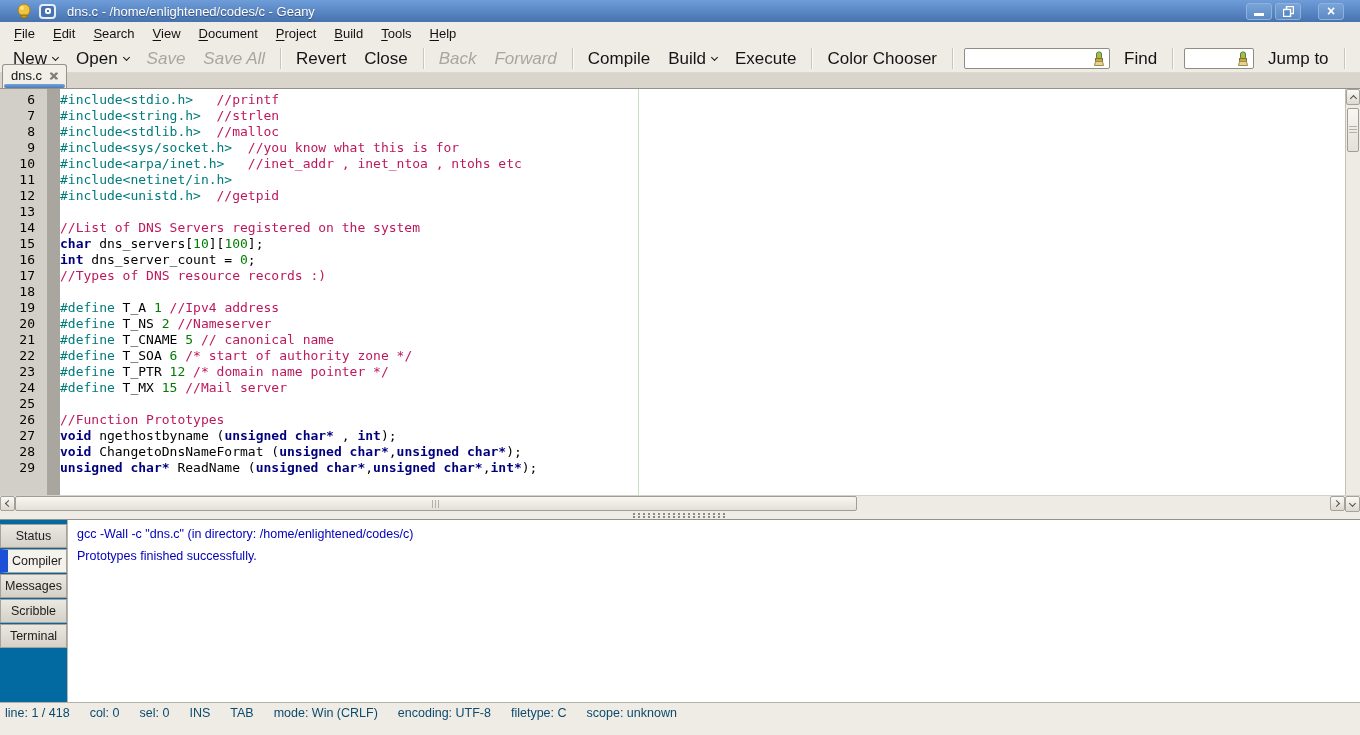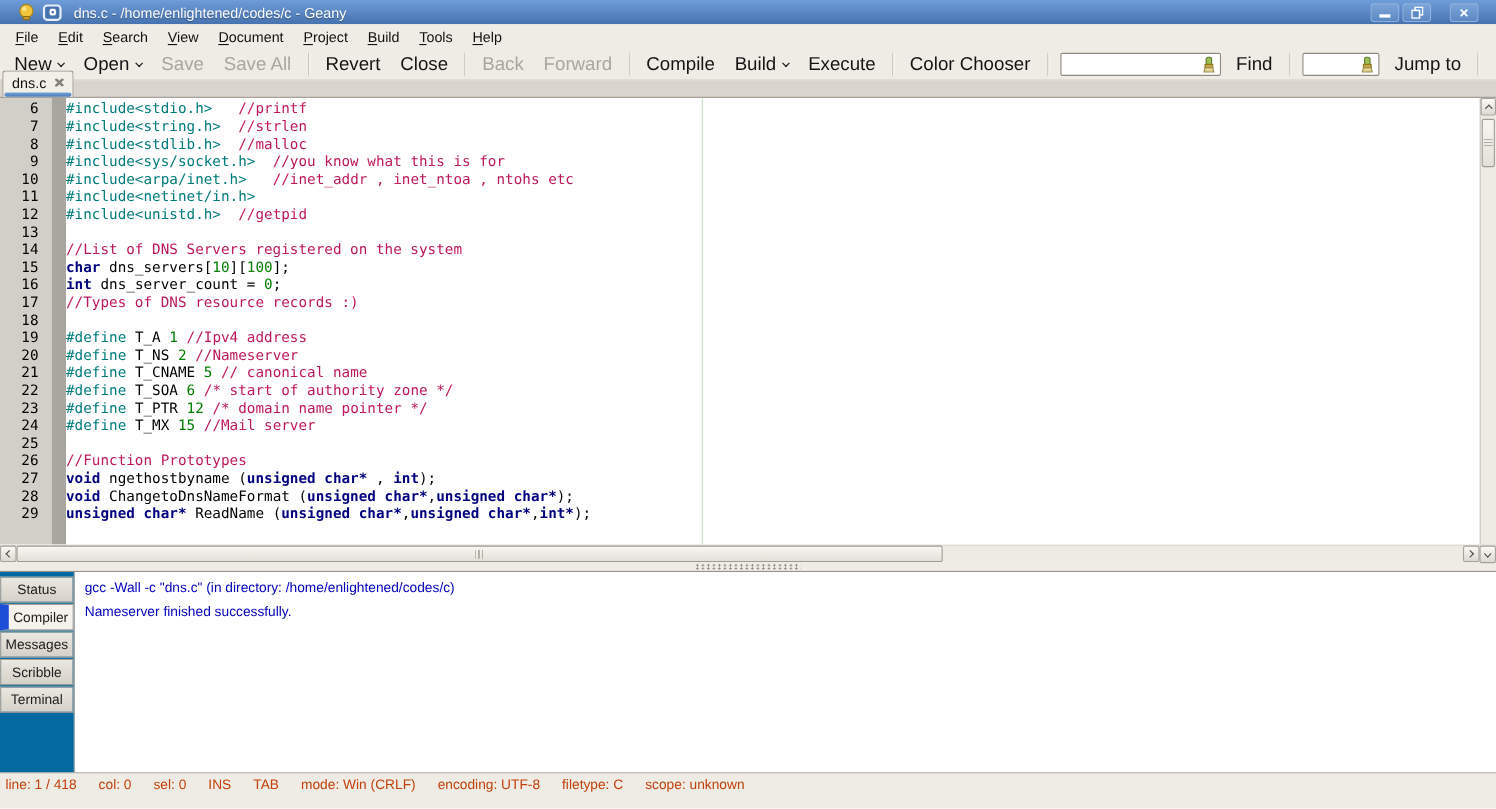--- a/index.html
+++ b/index.html
@@ -19,21 +19,21 @@
   .g-close { font-size:14px; font-weight:bold; line-height:1; }
 
   
   .menubar { height:23px; display:flex; align-items:center; padding-left:5px; background:#efece5; }
   .menu-item { padding:3px 9px; font-size:13px; color:#111; }
   .menu-item u { text-underline-offset:2px; }
 
   
   .toolbar { height:28px; display:flex; align-items:center; padding:0 4px; background:#efece5; border-bottom:1px solid #dcd8d0; }
   .tb-btn { padding:4px 9px; font-size:17px; color:#141414; display:flex; align-items:center; gap:6px; white-space:nowrap; }
-  .tb-btn.disabled { color:#a9a69f; }
+  .tb-btn.disabled { color:#a9a69f;font-style:italic; }
   .chev { width:5px; height:5px; border-right:1.6px solid currentColor; border-bottom:1.6px solid currentColor; transform:rotate(45deg); margin-top:-2px; }
   .tb-sep { width:1px; height:21px; background:#c9c6be; box-shadow:1px 0 0 #fbfaf7; margin:0 6px; flex:0 0 auto; }
   .tb-entry { display:flex; align-items:center; background:#fff; border:1px solid #8f8c82; border-radius:2px; height:21px; padding:0 2px 0 4px; margin:0 5px; }
   .tb-entry input { border:none; outline:none; flex:1; min-width:0; font-size:12px; font-family:"Liberation Sans",sans-serif; background:transparent; }
 
   
   .tabbar { height:16px; background:#d9d5cc; display:flex; align-items:flex-end; padding-left:2px; border-bottom:1px solid #96928a; }
   .tab { position:relative; height:24px; background:#f2efe9; border:1px solid #96928a; border-bottom:none; border-radius:3px 3px 0 0; display:flex; align-items:center; gap:7px; padding:0 8px 3px 8px; font-size:13px; color:#111; }
   .tab-close { color:#83807a; font-weight:bold; font-size:15px; line-height:1; text-shadow:1px 0 0 #83807a; }
   .tab .blue-bar { position:absolute; left:1px; right:1px; bottom:0; height:4px; border-radius:2px; background:linear-gradient(#76a3da,#4a7cba); }
@@ -80,21 +80,21 @@
 
   
   .msgwin { height:183px; display:flex; background:#fff; border-top:1px solid #96928a; }
   .msg-tabs { width:68px; flex:0 0 auto; background:#0369a1; border-right:1px solid #b8b5ae; padding-top:4px; display:flex; flex-direction:column; }
   .msg-tab { height:24px; margin-bottom:1px; border:1px solid #a5a29b; background:linear-gradient(#ebe8e1,#d5d1c8); font-size:12.5px; color:#1c1c1c; display:flex; align-items:center; justify-content:center; }
   .msg-tab.active { background:#f5f2ec; border-left:8px solid #1d4ed8; }
   .msg-content { flex:1; padding:7px 0 0 9px; }
   .msg-line { font-size:12.5px; line-height:15px; color:#0000bd; margin-bottom:7px; }
 
   
-  .statusbar { height:20px; background:#efece5; border-top:1px solid #b5b2ab; display:flex; align-items:center; padding-left:5px; font-size:12.5px; color:#c2410c; }
+  .statusbar { height:20px; background:#efece5; border-top:1px solid #b5b2ab; display:flex; align-items:center; padding-left:5px; font-size:12.5px; color:#0c4a6e; }
   .sb-seg { margin-right:20px; white-space:pre; }
 
   svg { display:block; }
 </style>
 </head>
 <body>
 
 <div class="titlebar">
   <span class="t-icon">
     <svg width="16" height="16" viewBox="0 0 16 16">
@@ -381,21 +381,21 @@
 <div class="msgwin">
   <div class="msg-tabs">
       <div class="msg-tab">Status</div>
       <div class="msg-tab active">Compiler</div>
       <div class="msg-tab">Messages</div>
       <div class="msg-tab">Scribble</div>
       <div class="msg-tab">Terminal</div>
     </div>
   <div class="msg-content">
       <div class="msg-line">gcc -Wall -c "dns.c" (in directory: /home/enlightened/codes/c)</div>
-      <div class="msg-line">Nameserver finished successfully.</div>
+      <div class="msg-line">Prototypes finished successfully.</div>
     </div>
 </div>
 
 <div class="statusbar">
     <span class="sb-seg">line: 1 / 418</span>
     <span class="sb-seg">col: 0</span>
     <span class="sb-seg">sel: 0</span>
     <span class="sb-seg">INS</span>
     <span class="sb-seg">TAB</span>
     <span class="sb-seg">mode: Win (CRLF)</span>

